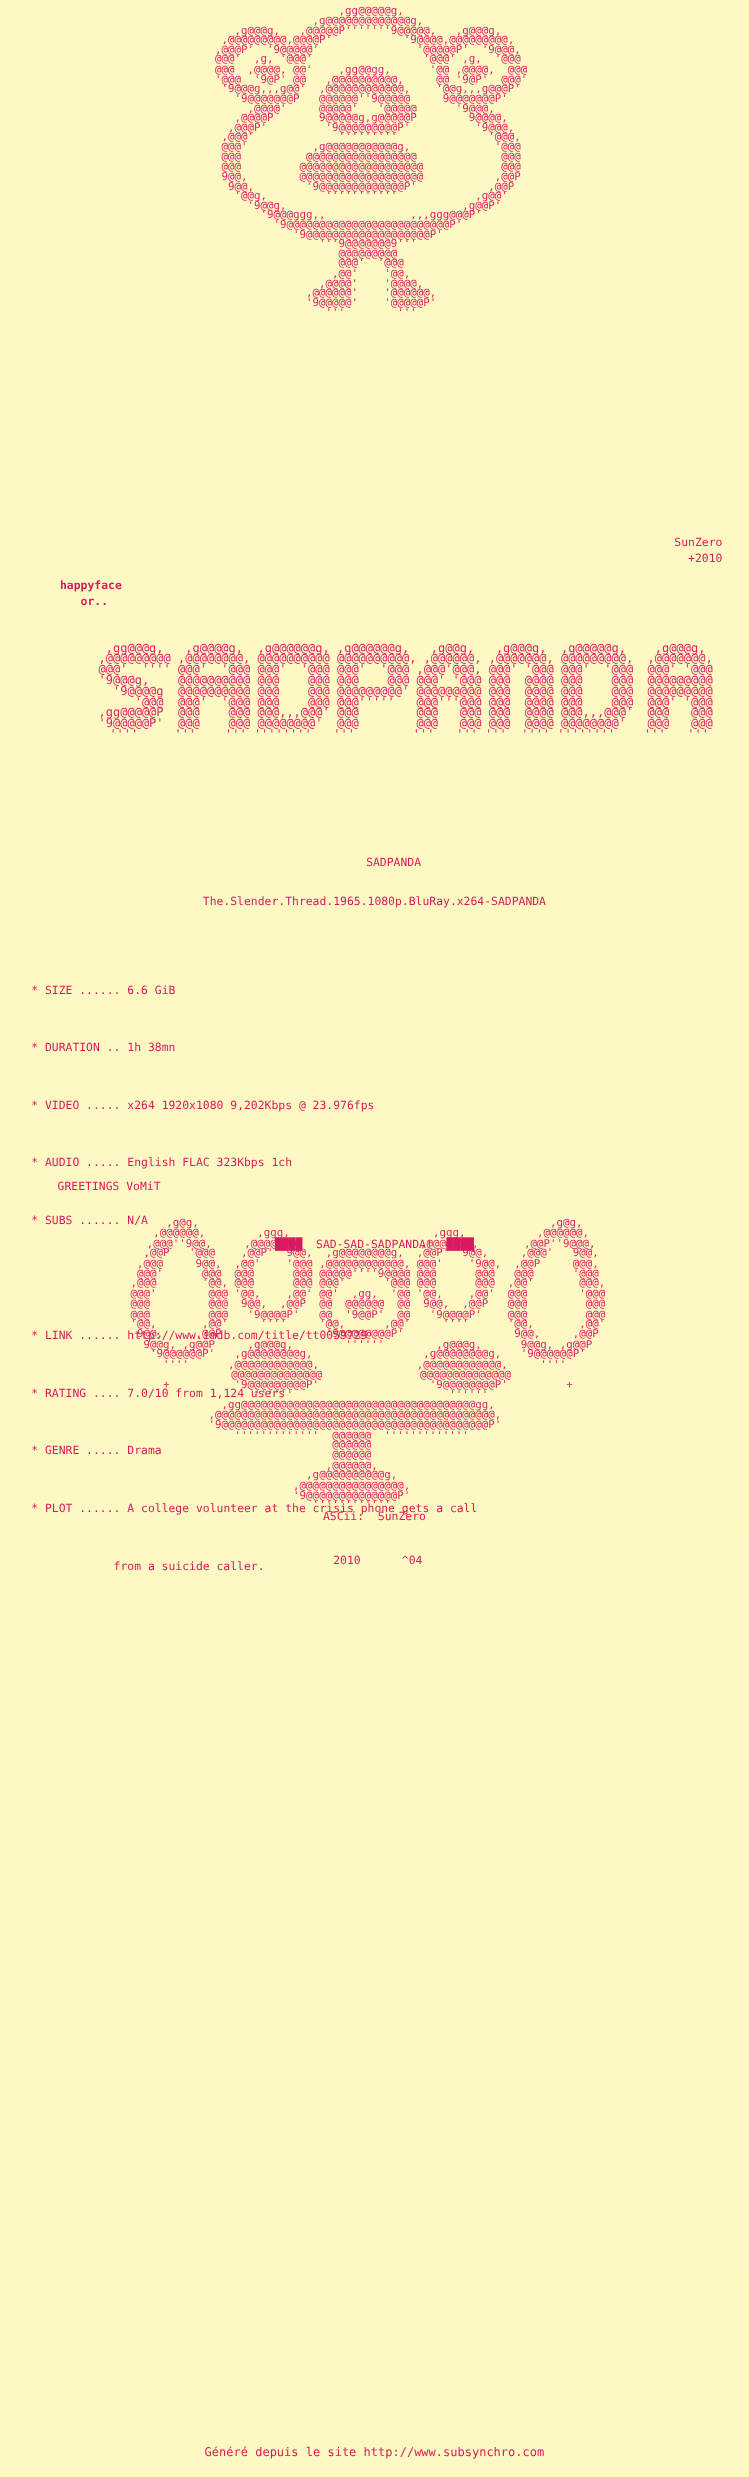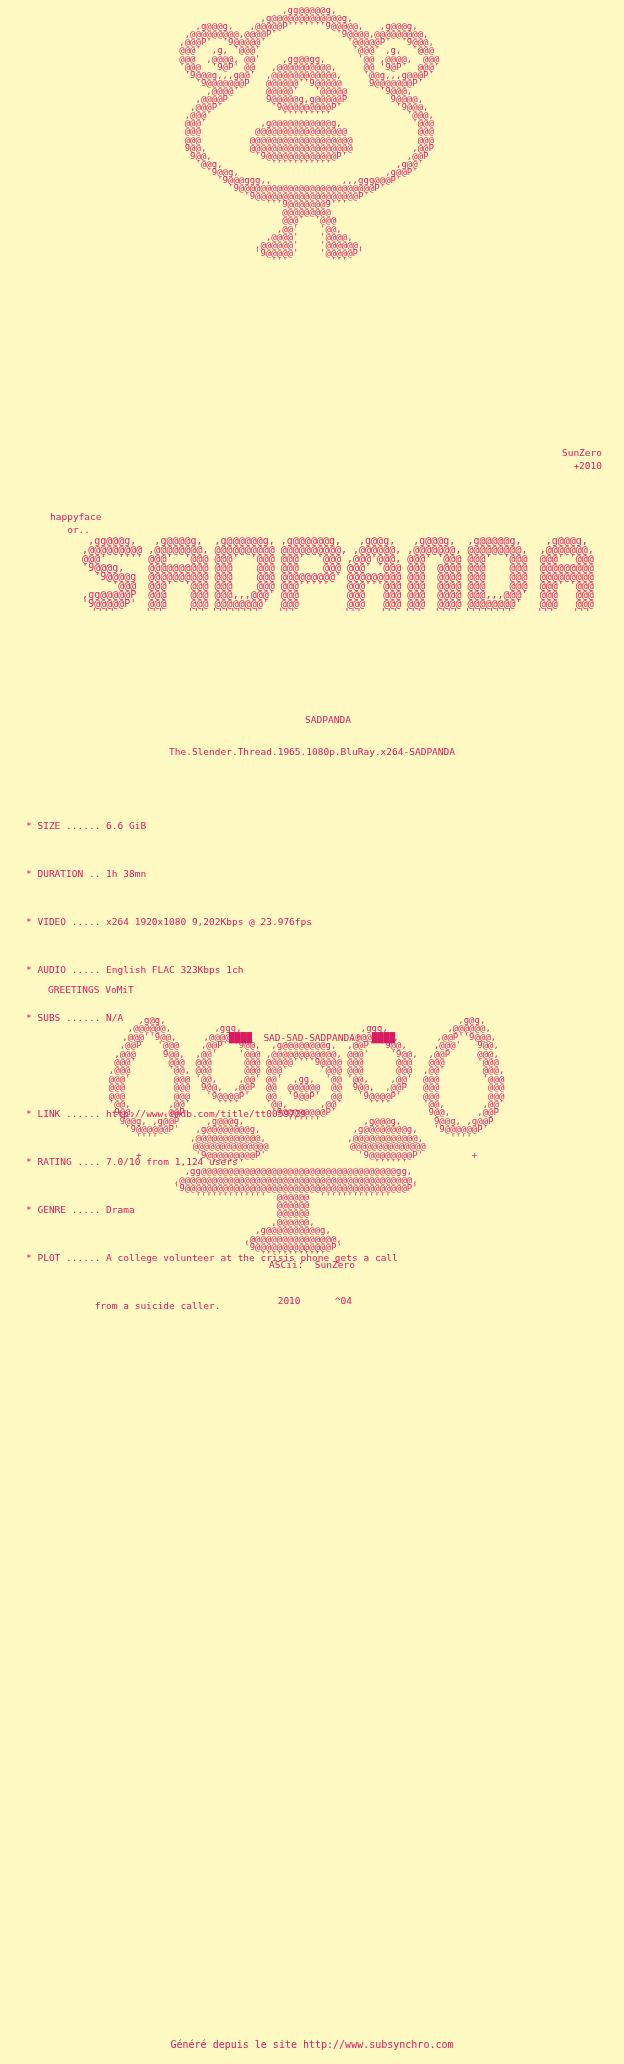--- a/index.html
+++ b/index.html
@@ -48,25 +48,26 @@
     font-size: 9.5px;
     line-height: 13px;
     text-align: right;
     color: #d81b60;
     white-space: pre;
   }
 
   .happyface {
     position: absolute;
     left: 50px;
-    top: 510px;
+    top: 482px;
     font-size: 9.5px;
     line-height: 13px;
     color: #d81b60;
     white-space: pre;
+    font-weight: bold;
   }
 
   
   .wordmark {
     position: absolute;
     top: 536px;
     left: 0;
     width: 624px;
     font-size: 10px;
     line-height: 9px;

